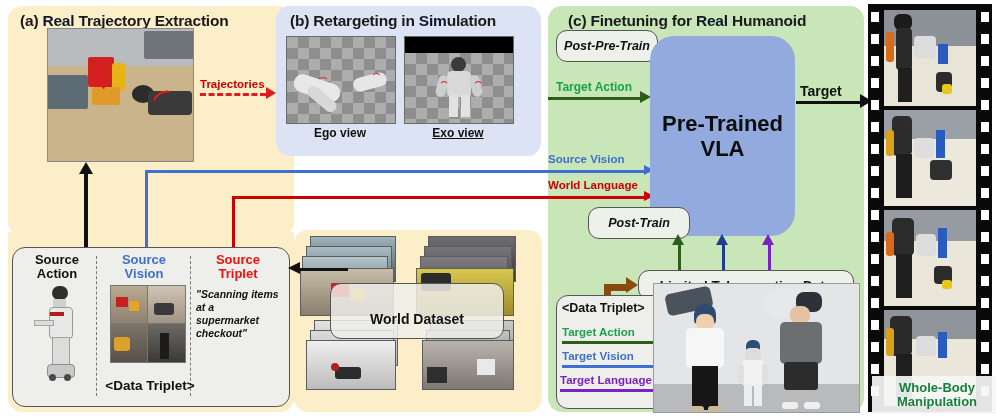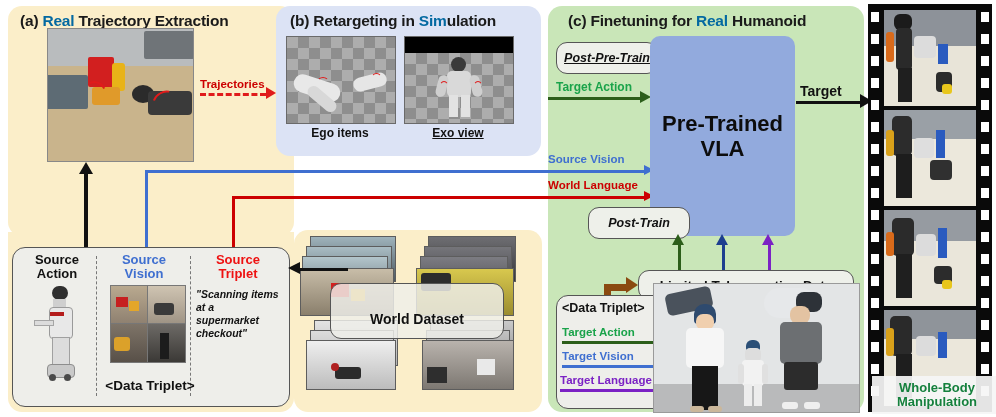--- a/index.html
+++ b/index.html
@@ -14,21 +14,21 @@
   #panel-a-lower{left:8px;top:232px;width:286px;height:180px;background:#fbeec9;
                  border-bottom-left-radius:14px;border-bottom-right-radius:14px;
                  border-top-left-radius:0;border-top-right-radius:0;}
   #panel-a-ext{left:294px;top:230px;width:248px;height:182px;background:#fbeec9;
                border-radius:14px;}
   #panel-b{left:276px;top:6px;width:265px;height:150px;background:#dce3f5;}
   #panel-c{left:548px;top:6px;width:316px;height:406px;background:#c9e6b8;}
 
   .ptitle{position:absolute;font-weight:bold;font-size:15.5px;color:#1a1a1a;
           white-space:nowrap;letter-spacing:-0.2px;}
-  .red{color:#0369a1;}
+  .red{color:#0f172a;}
 
   
   .photo{position:absolute;overflow:hidden;background:#9a9a9a;}
   .photo-a{left:47px;top:28px;width:145px;height:132px;
       background:
         linear-gradient(#b9bcbe 0 28%, #c9b48c 28% 100%);
       border:1px solid #888;}
   .tbl-obj{position:absolute;border-radius:2px;}
   .traj{position:absolute;border:2px solid #e01b1b;border-color:#e01b1b transparent transparent transparent;
         border-radius:50%;}
@@ -41,21 +41,21 @@
     background-size:22px 22px;background-position:0 0,11px 11px;}
   .simlabel{position:absolute;font-weight:bold;font-size:12px;color:#111;text-align:center;}
 
   
   .rbox{position:absolute;background:#eef0ea;border:1.6px solid #555;
         border-radius:11px;display:flex;align-items:center;justify-content:center;
         font-weight:bold;color:#111;}
   .rbox.italic{font-style:italic;font-size:12.5px;}
 
   #vla{position:absolute;left:650px;top:36px;width:145px;height:200px;
-       background:#92aadd;border-radius:10px;display:flex;align-items:center;
+       background:#92aadd;border-radius:24px;display:flex;align-items:center;
        justify-content:center;text-align:center;font-weight:bold;font-size:22px;
        color:#0d0d0d;line-height:1.15;}
 
   
   .ln{position:absolute;}
   .ahead{position:absolute;width:0;height:0;}
 
   .lbl{position:absolute;font-weight:bold;font-size:11.5px;white-space:nowrap;}
 
   
@@ -137,21 +137,21 @@
   <div class="checker" style="top:16px;"></div>
   <div class="abs" style="left:46px;top:20px;width:15px;height:15px;background:#3a3a3a;border-radius:50%;"></div>
   <div class="abs" style="left:42px;top:34px;width:24px;height:26px;background:#d9d9d9;border-radius:5px;"></div>
   <div class="abs" style="left:32px;top:38px;width:10px;height:22px;background:#cfcfcf;border-radius:5px;transform:rotate(14deg);"></div>
   <div class="abs" style="left:66px;top:38px;width:10px;height:22px;background:#cfcfcf;border-radius:5px;transform:rotate(-14deg);"></div>
   <div class="abs" style="left:44px;top:58px;width:9px;height:22px;background:#e2e2e2;"></div>
   <div class="abs" style="left:56px;top:58px;width:9px;height:22px;background:#e2e2e2;"></div>
   <div class="abs" style="left:34px;top:44px;width:8px;height:12px;border:1.6px solid #e01b1b;border-color:#e01b1b transparent transparent transparent;border-radius:50%;"></div>
   <div class="abs" style="left:68px;top:44px;width:8px;height:12px;border:1.6px solid #e01b1b;border-color:#e01b1b transparent transparent transparent;border-radius:50%;"></div>
 </div>
-<div class="simlabel" style="left:286px;top:126px;width:108px;">Ego items</div>
+<div class="simlabel" style="left:286px;top:126px;width:108px;">Ego view</div>
 <div class="simlabel" style="left:404px;top:126px;width:108px;text-decoration:underline;">Exo view</div>
 
 <div class="lbl" style="left:200px;top:78px;color:#cc0000;">Trajectories</div>
 <div class="ln" style="left:200px;top:93px;width:66px;height:0;border-top:3px dashed #e01b1b;"></div>
 <div class="ahead" style="left:266px;top:87px;border-top:6px solid transparent;border-bottom:6px solid transparent;border-left:10px solid #e01b1b;"></div>
 
 <div class="ln" style="left:84px;top:172px;width:0;height:78px;border-left:4px solid #111;"></div>
 <div class="ahead" style="left:79px;top:162px;border-left:7px solid transparent;border-right:7px solid transparent;border-bottom:12px solid #111;"></div>
 
 <div class="ln" style="left:145px;top:172px;width:0;height:96px;border-left:3px solid #3f6fd0;"></div>
@@ -236,21 +236,21 @@
     <div class="abs" style="left:54px;top:18px;width:18px;height:16px;background:#e9e9e9;"></div>
   </div>
 </div>
 <div id="dscap">
   <span><br><span>World Dataset</span></span>
 </div>
 
 <div class="ln" style="left:300px;top:268px;width:48px;height:0;border-top:3.5px solid #111;"></div>
 <div class="ahead" style="left:288px;top:262px;border-top:6.5px solid transparent;border-bottom:6.5px solid transparent;border-right:12px solid #111;"></div>
 
-<div class="rbox italic" style="left:556px;top:42px;width:100px;height:30px;text-decoration:underline;">Post-Pre-Train</div>
+<div class="rbox italic" style="left:556px;top:30px;width:100px;height:30px;">Post-Pre-Train</div>
 
 <div class="lbl" style="left:556px;top:80px;color:#1aa34a;font-size:12px;">Target Action</div>
 <div class="ln" style="left:548px;top:97px;width:92px;height:0;border-top:3.5px solid #2c5e1a;"></div>
 <div class="ahead" style="left:640px;top:91px;border-top:6px solid transparent;border-bottom:6px solid transparent;border-left:11px solid #2c5e1a;"></div>
 
 <div id="vla">
   <span><span>Pre-Trained</span><br><span>VLA</span></span>
 </div>
 
 <div class="rbox italic" style="left:556px;top:207px;width:100px;height:30px;margin-left:32px;">Post-Train</div>

